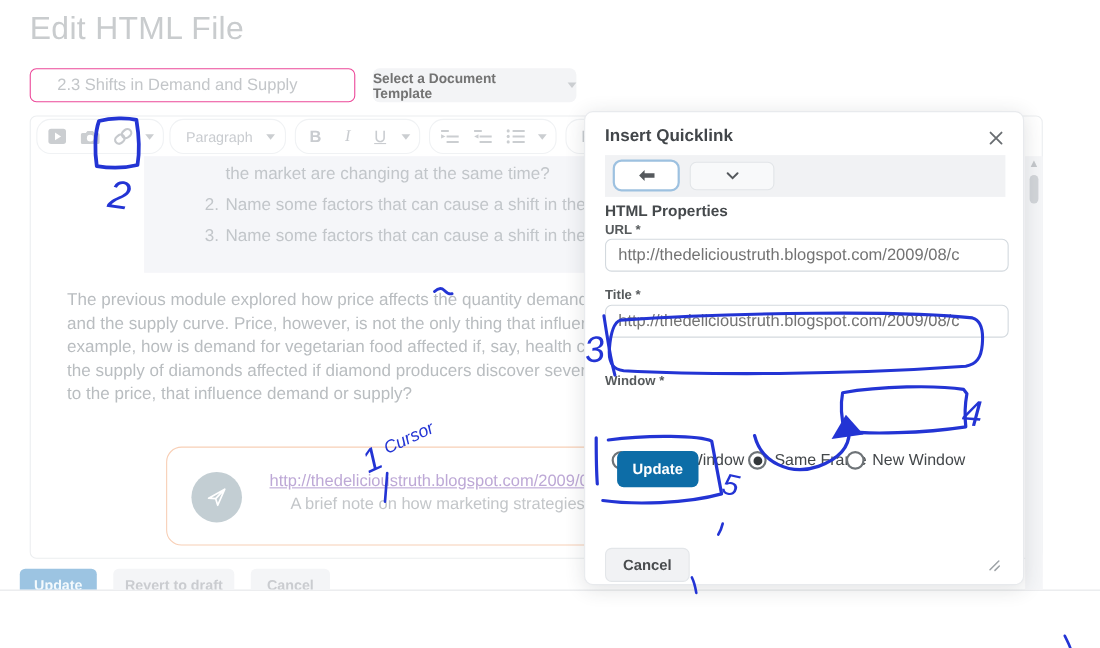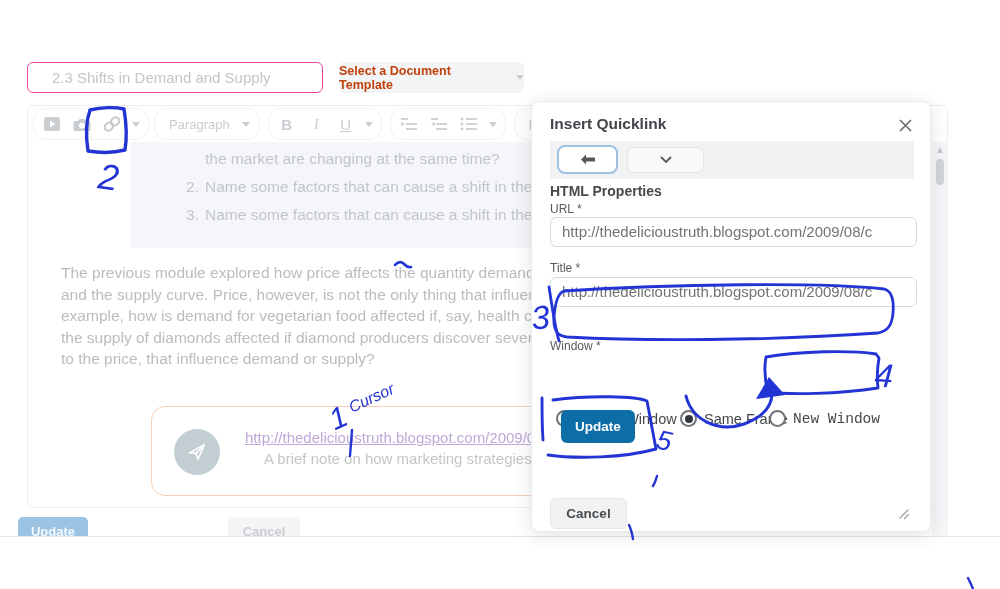--- a/index.html
+++ b/index.html
@@ -8,21 +8,21 @@
   .stage { position:relative; width:1000px; height:589px; }
 
   
   .base { position:absolute; inset:0 0 auto 0; height:537px; overflow:hidden;
           border-bottom:1px solid #e4e6e9; background:#fff; }
   .page-title { position:absolute; left:27px; top:10px; font-size:29px; color:#c9ccce; letter-spacing:.3px; }
   .doc-title-input { position:absolute; left:27px; top:62px; width:296px; height:31px;
     border:1px solid #ec4899; border-radius:6px; background:#fff; color:#c3c6c9;
     font-size:15px; line-height:29px; padding-left:24px; white-space:nowrap; overflow:hidden; }
   .tpl-btn { position:absolute; left:339px; top:62px; width:185px; height:31px;
-    background:#f3f4f6; border-radius:6px; color:#c2410c; font-size:12.5px; font-weight:bold;
+    background:#f3f4f6; border-radius:6px; color:#737373; font-size:12.5px; font-weight:bold;
     display:flex; align-items:center; justify-content:center; gap:8px; }
   .caret { width:0; height:0; border-left:4px solid transparent; border-right:4px solid transparent;
     border-top:5px solid #cbced1; display:inline-block; }
 
   .editor { position:absolute; left:27px; top:105px; width:921px; height:403px;
     background:#fff; border:1px solid #eceef0; border-radius:6px; }
   .tb-group { position:absolute; top:2px; height:32px; display:flex; align-items:center;
     border:1px solid #f0f2f4; border-radius:13px; background:#fff; padding:0 4px; gap:2px;text-align:right; }
   .tb-btn { width:28px; height:26px; display:flex; align-items:center; justify-content:center;
     color:#c9ccd0; border-radius:4px; }
@@ -61,21 +61,21 @@
     border:1px solid #e8eaed; border-radius:8px; box-shadow:0 3px 18px rgba(40,50,60,.14); }
   .m-title { position:absolute; left:18px; top:13px; font-size:15.5px; font-weight:bold; color:#42464a; }
   .m-close { position:absolute; left:363px; top:13px; width:20px; height:20px; display:flex;
     align-items:center; justify-content:center; color:#6a6e72; font-size:15px; cursor:pointer; }
   .m-strip { position:absolute; left:18px; top:39px; width:364px; height:38px; background:#f1f2f4; }
   .m-back { position:absolute; left:7px; top:4px; width:61px; height:29px; background:#fff;
     border:2px solid #9dc1e0; border-radius:8px; display:flex; align-items:center; justify-content:center; }
   .m-drop { position:absolute; left:77px; top:6px; width:77px; height:26px; background:#f8f9fa;
     border:1px solid #e2e5e8; border-radius:6px; display:flex; align-items:center; justify-content:center; }
   .m-sec { position:absolute; left:18px; top:81px; font-size:14px; font-weight:bold; color:#45494c; }
-  .m-lbl { position:absolute; left:18px; font-size:12px; font-weight:normal; color:#565a5c; }
+  .m-lbl { position:absolute; left:18px; font-size:12px; font-weight:bold; color:#565a5c; }
   .m-input { position:absolute; left:18px; width:367px; height:30px; border:1px solid #d3d9de;
     border-radius:6px; font-size:15px; color:#737373; line-height:28px; padding:0 11px;
     white-space:nowrap; overflow:hidden; background:#fff; }
   .radio-row { position:absolute; left:18px; top:260px; width:364px; height:24px;margin-top:48px; }
   .radio { position:absolute; display:flex; align-items:center; gap:7px; font-size:14.5px; color:#43474a; }
   .rdot { width:17px; height:17px; border:2px solid #6e7377; border-radius:50%;
     display:flex; align-items:center; justify-content:center; background:#fff; }
   .radio.checked .rdot::after { content:""; width:8px; height:8px; border-radius:50%; background:#33373a; }
   .m-update { position:absolute; left:29px; top:308px; width:74px; height:33px; background:#0d6da7;
     border-radius:6px; color:#fff; font-size:13.5px; font-weight:bold;
@@ -91,20 +91,21 @@
   .ink-fill { fill:#2334d4; stroke:none; }
   .ink-text { fill:#2334d4; font-family:"Liberation Sans", sans-serif; font-style:italic; }
 </style>
 </head>
 <body>
 
 <div class="stage">
 
   <div class="base">
 
+    <div class="page-title">Edit HTML File</div>
 
     <div class="doc-title-input">2.3 Shifts in Demand and Supply</div>
 
     <div class="tpl-btn">
       <span>Select a Document Template</span>
       <span class="caret"></span>
     </div>
 
     <div class="editor">
 
@@ -234,20 +235,21 @@
       </div>
 
       <div class="sb-track">
         <span class="sb-caret" style="top:2px;">▲</span>
         <div class="sb-thumb"></div>
 
       </div>
     </div>
 
     <div class="pg-btn pg-update">Update</div>
+    <div class="pg-btn pg-revert">Revert to draft</div>
     <div class="pg-btn pg-cancel">Cancel</div>
   </div>
 
   <div class="modal">
     <div class="m-title">Insert Quicklink</div>
     <div class="m-close">
       <svg width="13" height="13" viewBox="0 0 13 13">
         <path d="M1.5 1.5 L11.5 11.5 M11.5 1.5 L1.5 11.5" stroke="#6a6e72" stroke-width="1.7" stroke-linecap="round"></path>
       </svg>
     </div>
@@ -277,21 +279,21 @@
     <div class="m-lbl" style="top:237px;">Window *</div>
     <div class="radio-row">
       <label class="radio" style="left:6px;">
         <span class="rdot"></span>
         <span>Whole Window</span>
       </label>
       <label class="radio checked" style="left:130px;">
         <span class="rdot"></span>
         <span>Same Frame</span>
       </label>
-      <label class="radio" style="left:219px;font-family:Liberation Mono, monospace;">
+      <label class="radio" style="left:219px;">
         <span class="rdot"></span>
         <span>New Window</span>
       </label>
     </div>
 
     <div class="m-update">Update</div>
     <div class="m-cancel">Cancel</div>
 
     <svg class="m-resize" width="14" height="14" viewBox="0 0 14 14">
       <path d="M4 12 L12 4 M8.5 12.5 L12.5 8.5" stroke="#9ea3a7" stroke-width="1.4" stroke-linecap="round"></path>

